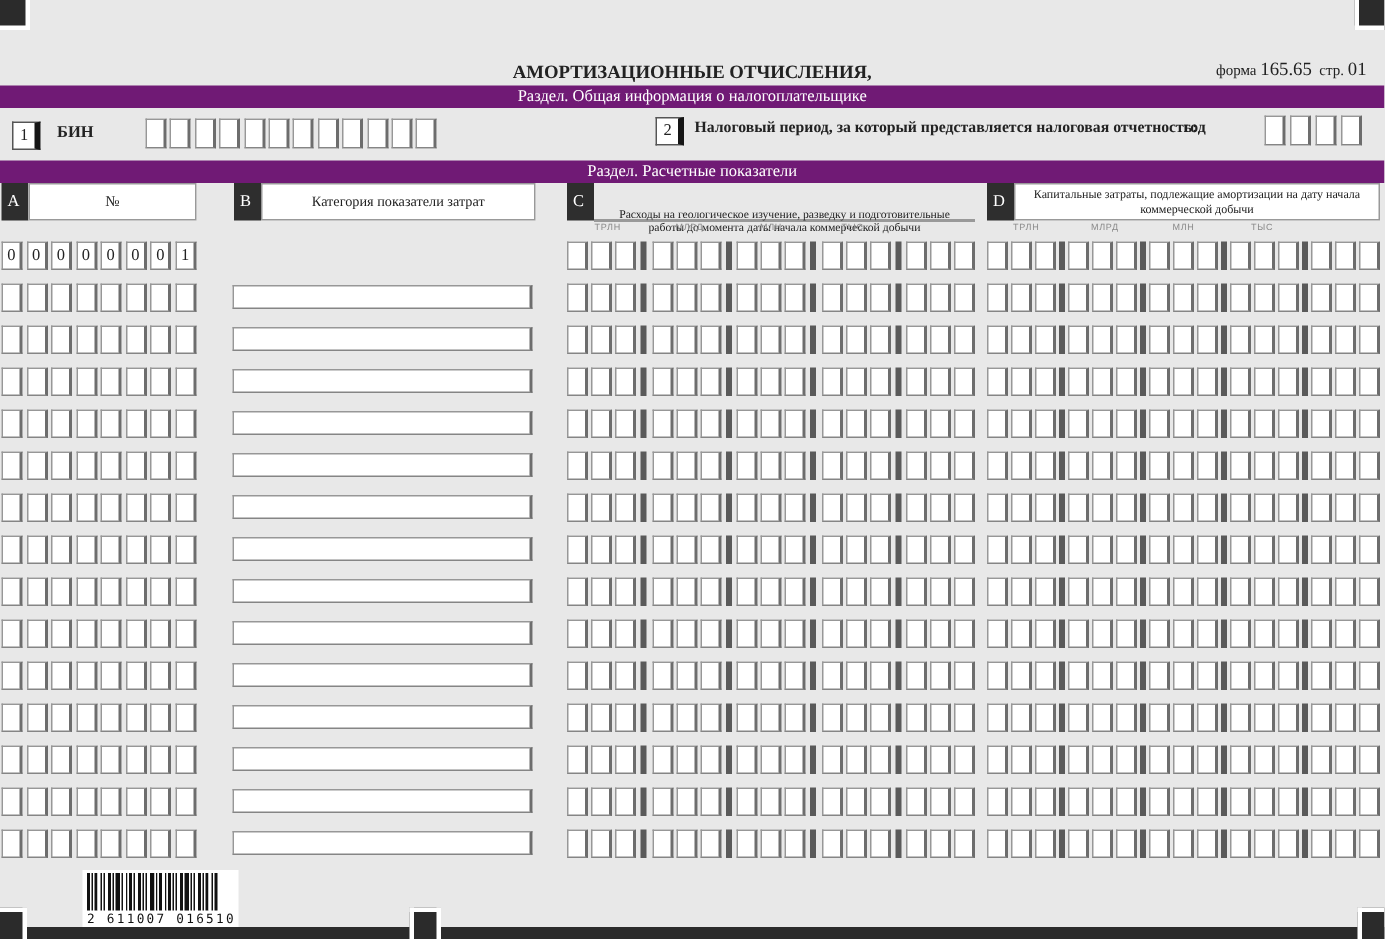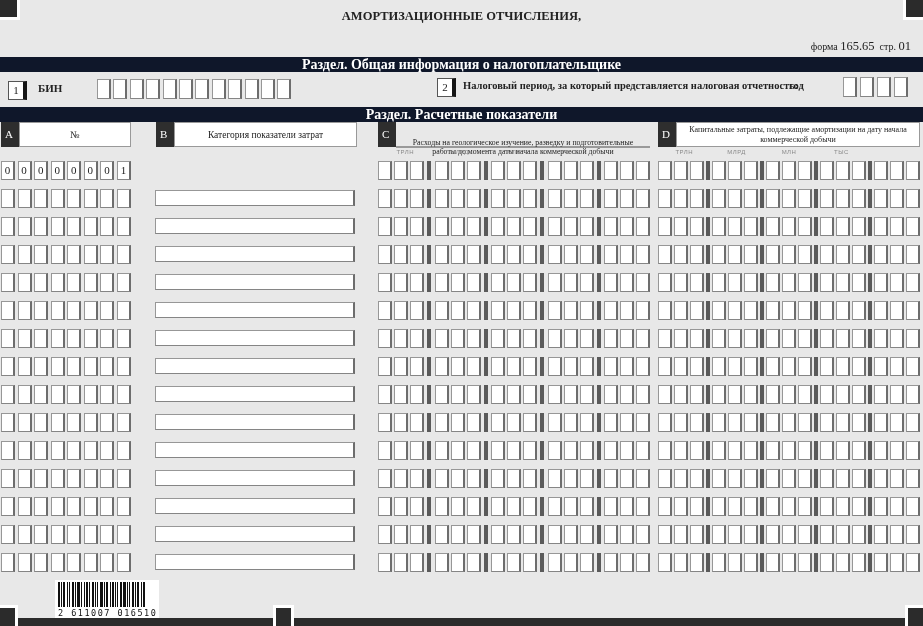--- a/index.html
+++ b/index.html
@@ -13,28 +13,28 @@
   .mark-tl{left:0;top:0;width:17px;height:17px;border-right:3px solid #fff;border-bottom:3px solid #fff;}
   .mark-tr{right:0;top:0;width:17px;height:17px;border-left:3px solid #fff;border-bottom:3px solid #fff;}
   .bottom-bar{position:absolute;left:0;bottom:0;width:100%;height:8px;background:#2b2b2b;}
   .btab{position:absolute;bottom:0;height:18px;width:15px;background:#2b2b2b;border-top:3px solid #fff;}
   .btab-l{left:0;border-right:3px solid #fff;}
   .btab-m{left:273px;border-left:3px solid #fff;border-right:3px solid #fff;}
   .btab-r{right:0;border-left:3px solid #fff;}
 
   
   .title{position:absolute;top:9px;left:60px;right:60px;text-align:center;line-height:1.25;}
-  .title .t1,.title .t2{font-weight:bold;font-size:12.5px;}
+  .title .t1,.title .t2{font-weight:bold;font-size:12.5px;margin-top:32px;}
   .title .t3{font-weight:normal;font-size:11.5px;}
   .form-no{position:absolute;top:39px;right:12px;font-size:10px;white-space:nowrap;}
   .form-no b{font-size:12.5px;font-weight:normal;}
 
   
-  .bar{position:absolute;left:0;right:0;height:15px;background:#0f172a;color:#fff;
-       text-align:center;font-weight:bold;font-size:14px;line-height:15px;}
+  .bar{position:absolute;left:0;right:0;height:15px;background:#701a75;color:#fff;
+       text-align:center;font-weight:normal;font-size:11px;line-height:15px;}
   .bar1{top:57px;} .bar2{top:107px;}
 
   
   .numtab{position:absolute;width:14px;height:17px;background:#fff;border:1px solid #555;
           border-right:4px solid #151515;text-align:center;font-size:11px;line-height:17px;}
   .tab1{left:8px;top:81px;} .tab2{left:437px;top:78px;}
   .bin-label{position:absolute;left:38px;top:82px;font-weight:bold;font-size:11px;}
   .bin-cells{position:absolute;left:97px;top:79px;display:flex;gap:2.4px;}
   .period-label{position:absolute;left:463px;top:80px;font-weight:bold;font-size:10.5px;white-space:nowrap;}
   .year-label{position:absolute;left:789px;top:80px;font-weight:bold;font-size:10.5px;}

